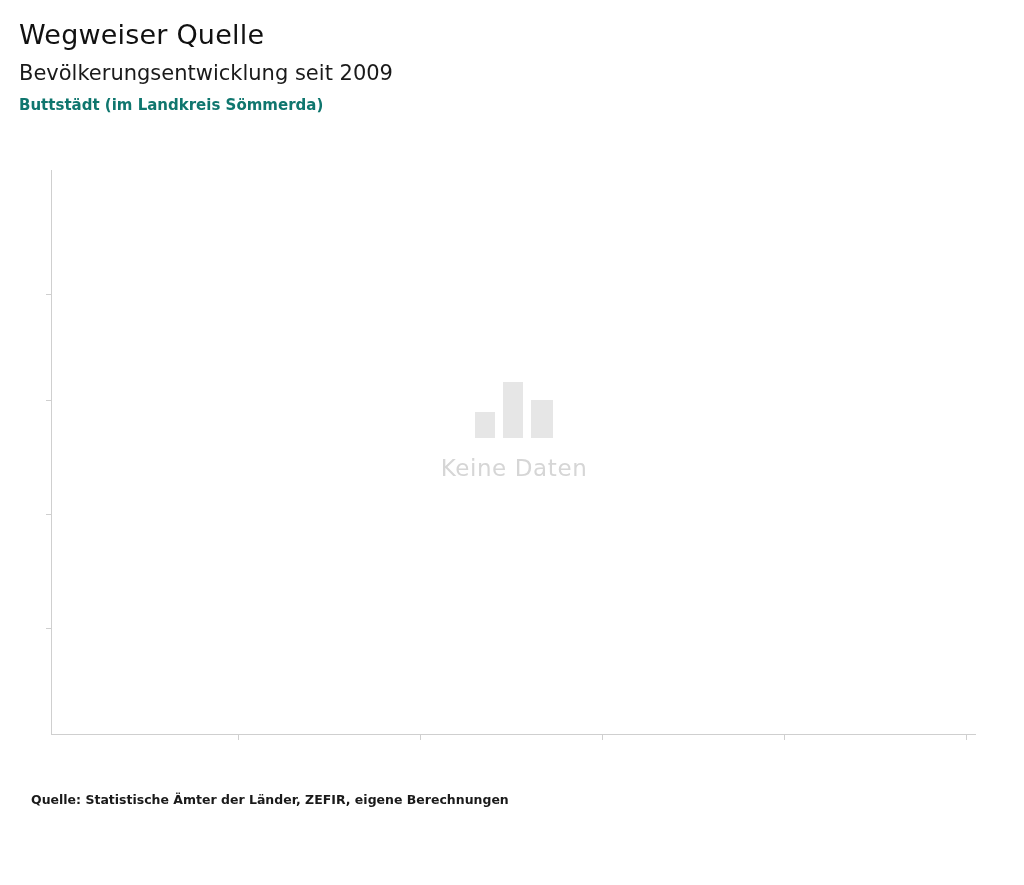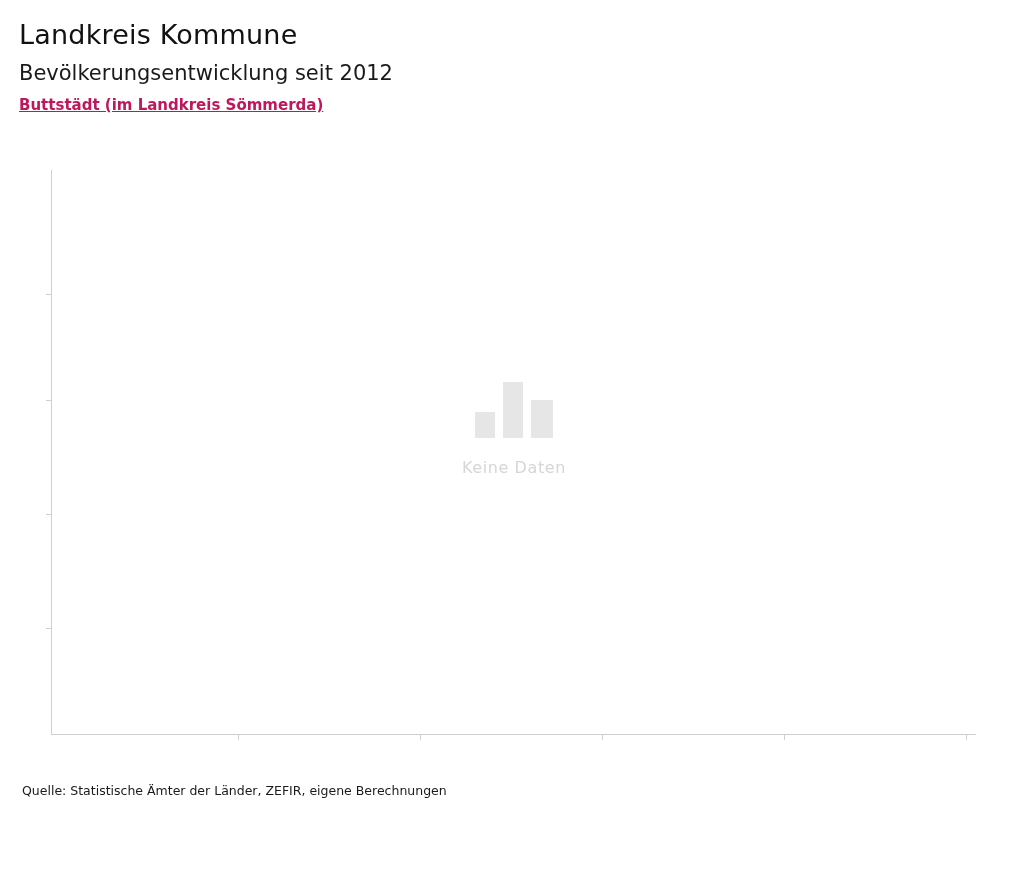--- a/index.html
+++ b/index.html
@@ -41,23 +41,22 @@
     font-size: 21px;
     line-height: 28px;
     font-weight: 400;
     color: #1a1a1a;
     margin: 7px 0 0 0;
   }
   .region {
     font-size: 15px;
     line-height: 21px;
     font-weight: 700;
-    color: #be185d;
+    color: #0f766e;
     margin: 8px 0 0 0;
-    text-decoration: underline;
   }
 
   
   .chart {
     position: absolute;
     left: 19px;
     top: 170px;
     width: 957px;
     height: 565px;
   }
@@ -97,50 +96,51 @@
   .empty-icon {
     display: block;
     margin: 0 auto 18px auto;
     width: 78px;
     height: 56px;
   }
   .empty-icon .bar {
     fill: #e6e6e6;
   }
   .empty-label {
-    font-size: 16px;
+    font-size: 23px;
     line-height: 24px;
     color: #d6d6d6;
     letter-spacing: 0.6px;
   }
 
   
   .footer {
     position: absolute;
     left: 19px;
     top: 780px;
     right: 20px;
   }
   .footer p {
-    margin: 3px;
+    margin: 12px;
     font-size: 12.5px;
     line-height: 15px;
     color: #1a1a1a;
+    font-weight: bold;
   }
   .footer .line2 { margin-top: 16px; }
   .footer .line3 { margin-top: 16px; }
 </style>
 </head>
 <body>
 
 <div class="page">
 
   <div class="header">
-    <h1 class="title">Landkreis Kommune</h1>
-    <h2 class="subtitle">Bevölkerungsentwicklung seit 2012</h2>
+    <h1 class="title">Wegweiser Quelle</h1>
+    <h2 class="subtitle">Bevölkerungsentwicklung seit 2009</h2>
     <p class="region">Buttstädt (im Landkreis Sömmerda)</p>
   </div>
 
   <div class="chart">
     <div class="plot">
       <span class="ytick" style="top:124px;"></span>
       <span class="ytick" style="top:230px;"></span>
       <span class="ytick" style="top:344px;"></span>
       <span class="ytick" style="top:458px;"></span>
       <span class="xtick" style="left:186px;"></span>

